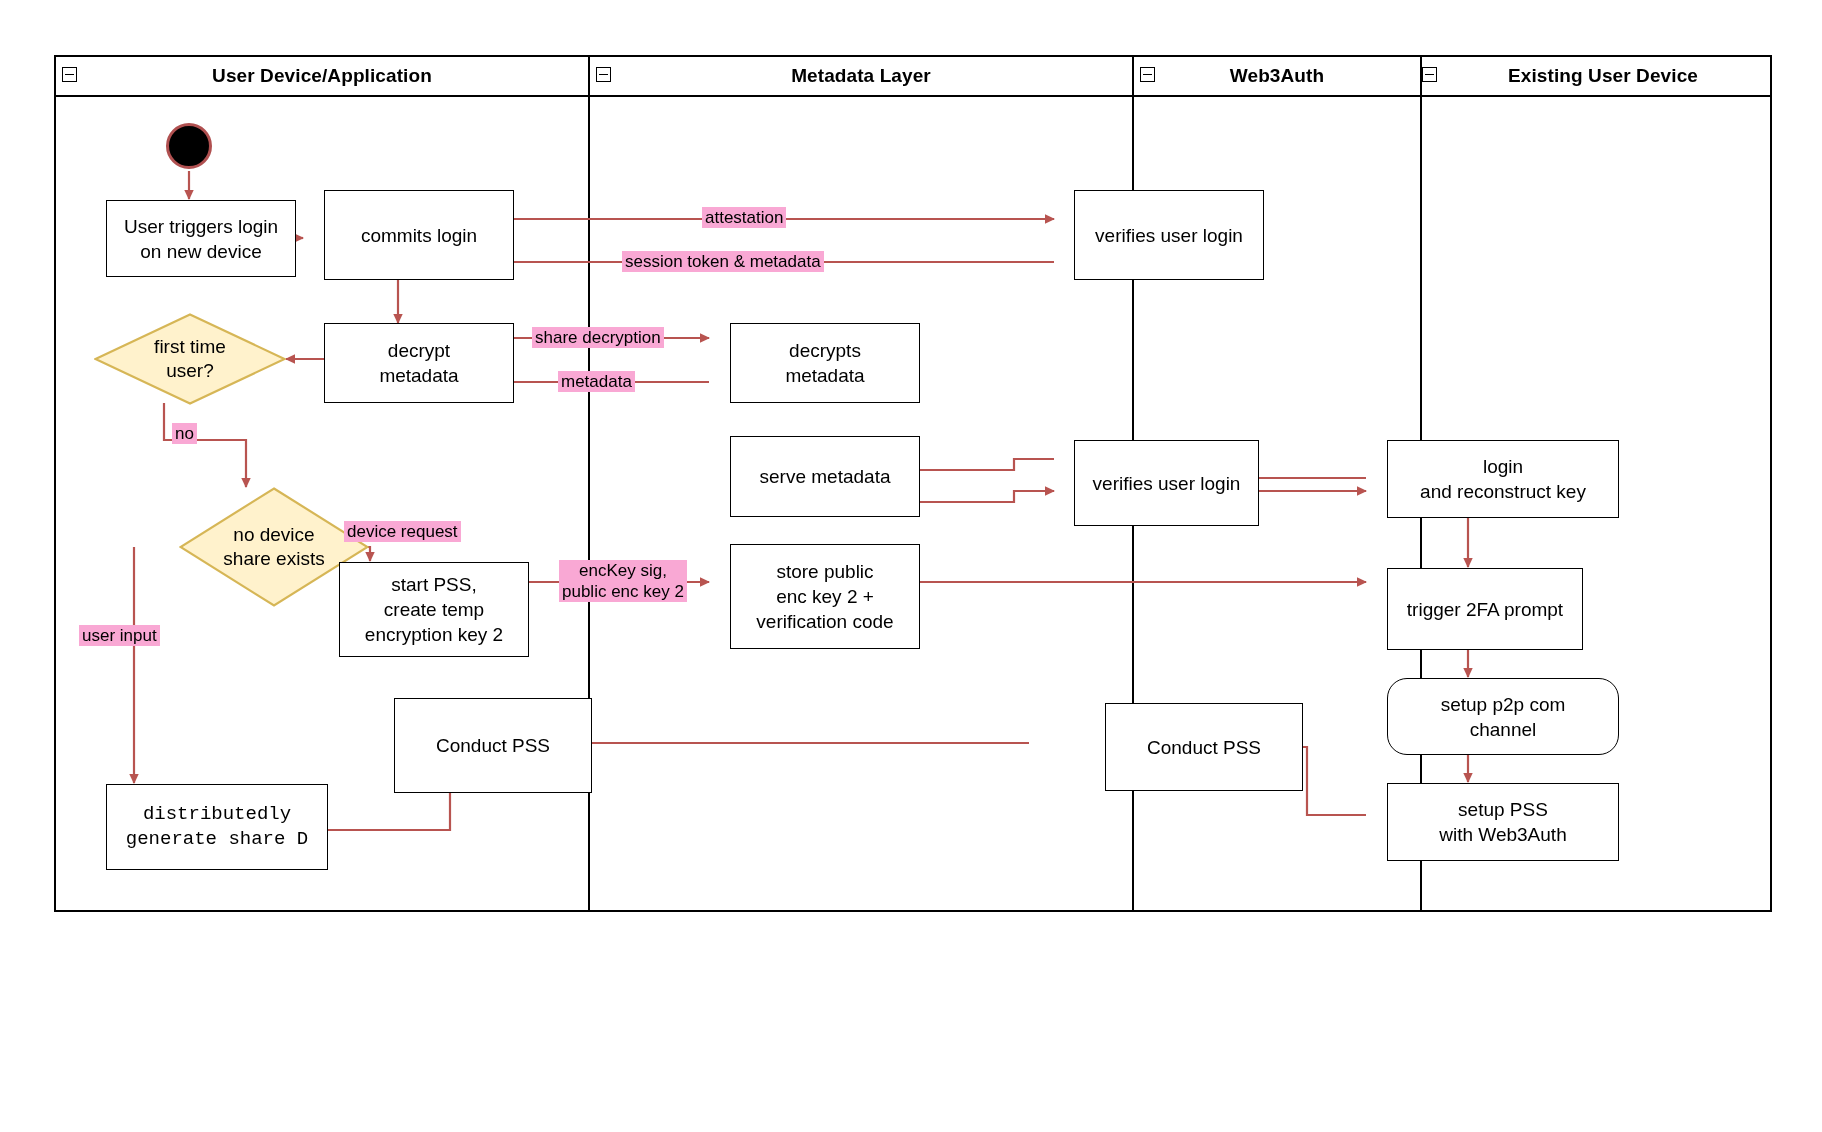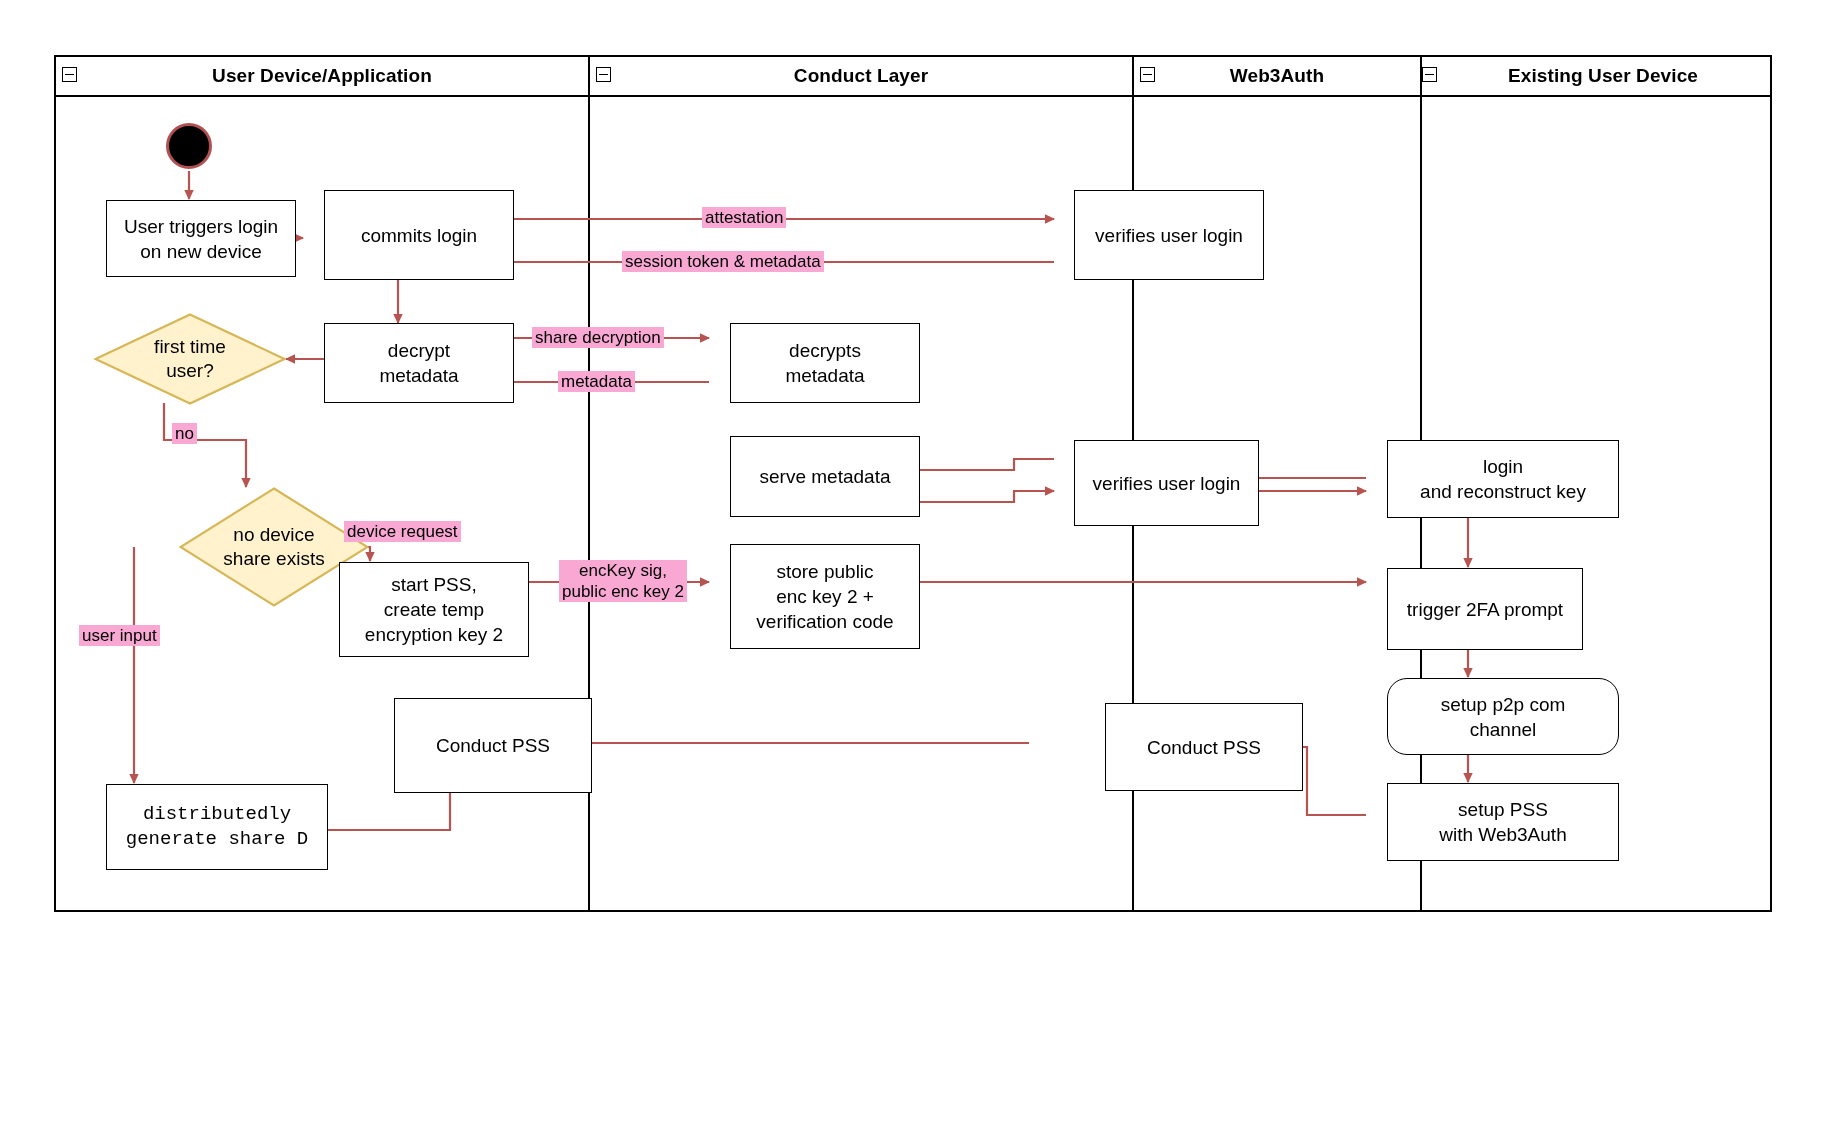--- a/index.html
+++ b/index.html
@@ -155,21 +155,21 @@
 
     <div class="lane" style="left:0px; width:536px;">
       <div class="lane-header">
         <span class="collapse-box"></span>
         <span class="lane-title">User Device/Application</span>
       </div>
     </div>
     <div class="lane" style="left:534px; width:546px;">
       <div class="lane-header">
         <span class="collapse-box"></span>
-        <span class="lane-title">Conduct Layer</span>
+        <span class="lane-title">Metadata Layer</span>
       </div>
     </div>
     <div class="lane" style="left:1078px; width:290px;">
       <div class="lane-header">
         <span class="collapse-box"></span>
         <span class="lane-title">Web3Auth</span>
       </div>
     </div>
     <div class="lane" style="left:1366px; width:352px;">
       <div class="lane-header">

